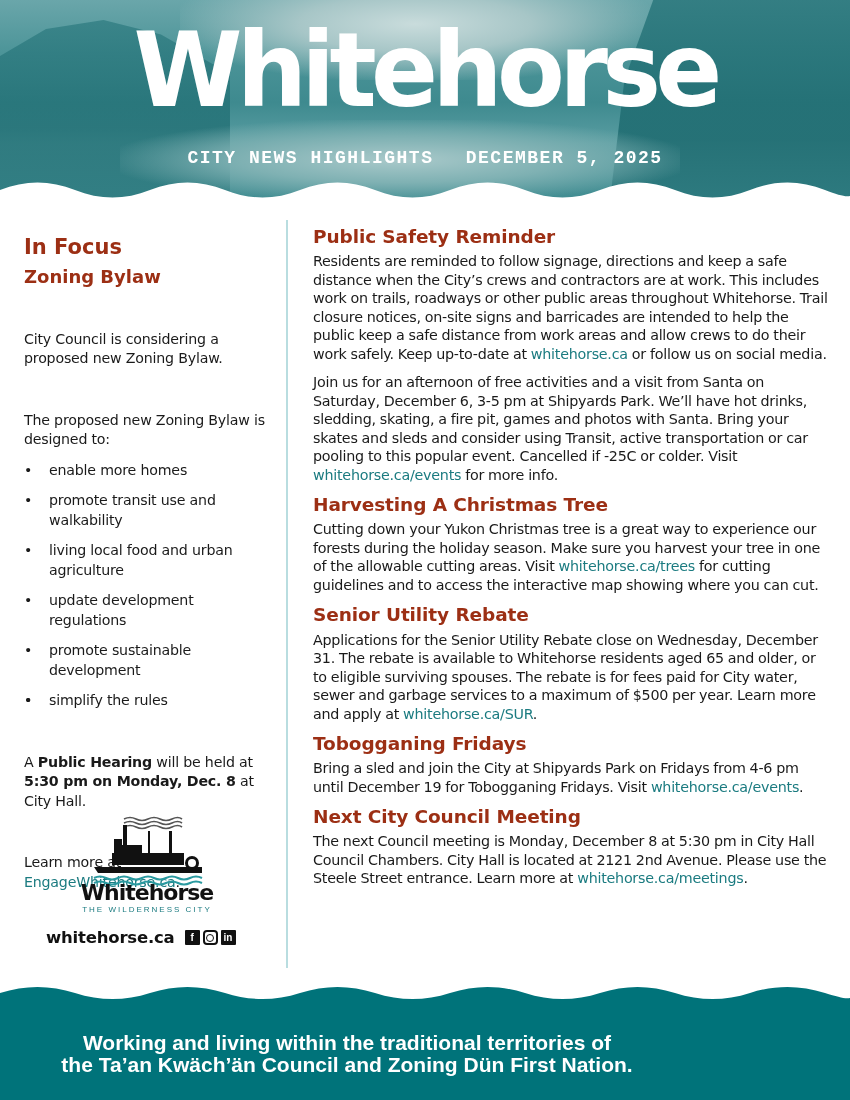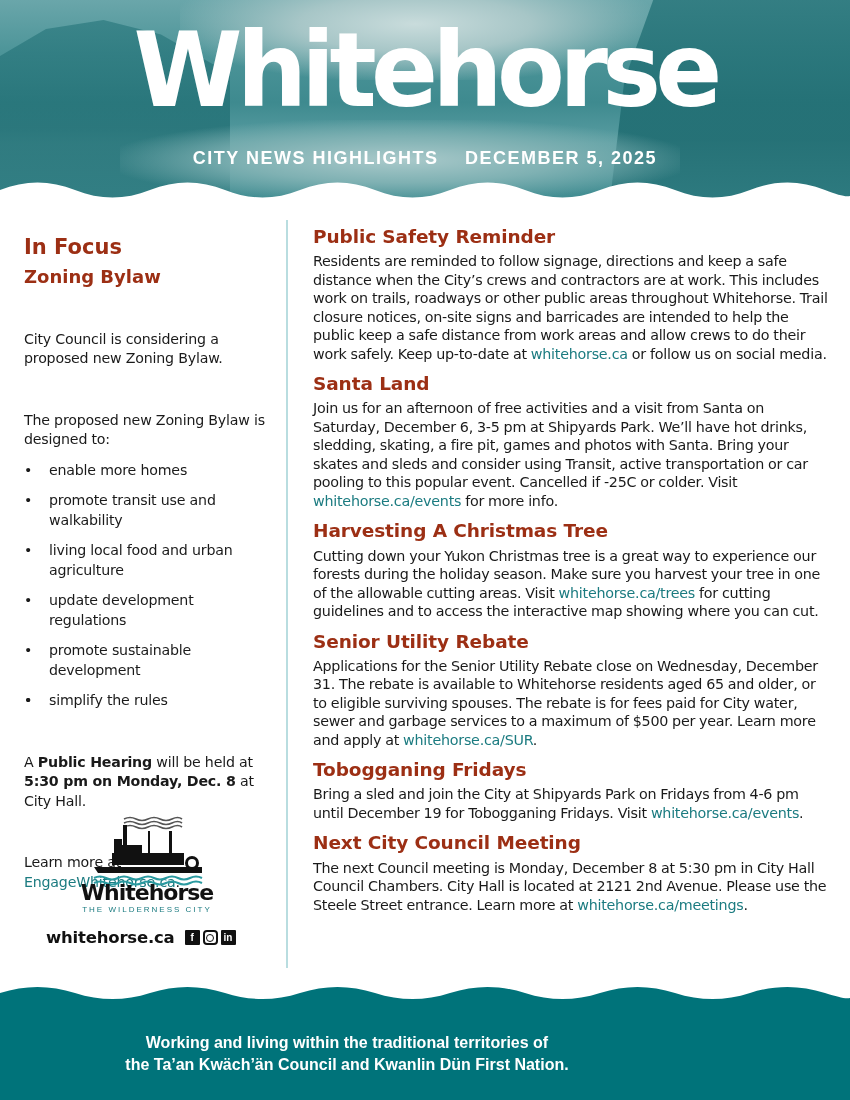--- a/index.html
+++ b/index.html
@@ -17,21 +17,21 @@
   .header .trees-left { position: absolute; left: 0; top: 20px; width: 230px; height: 180px;
     background: linear-gradient(180deg, #2f7c81 0%, #1f6d72 60%, #2d7a7f 100%); opacity: .75;
     clip-path: polygon(0 20%, 20% 5%, 45% 0, 70% 8%, 100% 30%, 100% 100%, 0 100%); }
   .header .trees-right { position: absolute; right: 0; top: 0; width: 240px; height: 200px;
     background: linear-gradient(180deg, #2a777c 0%, #1d6a6f 70%, #2a777c 100%); opacity: .85;
     clip-path: polygon(18% 0, 100% 0, 100% 100%, 0 100%, 6% 40%); }
   .header .title { position: absolute; left: 0; width: 850px; top: 18px; text-align: center;
     font-family: "DejaVu Sans", sans-serif; font-weight: bold; font-size: 104px; letter-spacing: -6px;
     color: #ffffff; line-height: 1; transform: scaleX(0.95); }
   .header .subtitle { position: absolute; left: 0; width: 850px; top: 148px; text-align: center;
-    font-family: Liberation Sans, sans-serif; font-weight: bold; font-size: 18px; letter-spacing: 1.5px;
+    font-family: Liberation Mono, monospace; font-weight: bold; font-size: 18px; letter-spacing: 1.5px;
     color: #ffffff; }
   .header .subtitle span { margin: 0 10px; }
   .wave-top { position: absolute; left: 0; top: 180px; width: 850px; height: 35px; }
 
   
   .left { position: absolute; left: 24px; top: 235px; width: 245px; }
   .left h1 { color: #9c2f14; font-size: 21px; font-weight: bold; line-height: 1.2; margin-bottom: 6px; }
   .left h2 { color: #9c2f14; font-size: 18px; font-weight: bold; line-height: 1.2; margin-bottom: 22px; }
   .left p { font-size: 14.2px; line-height: 19.5px; margin-bottom: 11px; letter-spacing: -0.2px; margin-top: 42px; }
   .left ul { list-style: none; margin-bottom: 10px; }
@@ -52,21 +52,21 @@
   
   .right { position: absolute; left: 313px; top: 226px; width: 520px; }
   .article { margin-bottom: 10px; }
   .article h3 { color: #9c2f14; font-size: 18.5px; font-weight: bold; line-height: 1.2; margin-bottom: 4px; letter-spacing: -0.1px; }
   .article p { font-size: 14.3px; line-height: 18.5px; letter-spacing: -0.25px; word-spacing: -0.3px; }
 
   
   .footer { position: absolute; left: 0; top: 985px; width: 850px; height: 115px; }
   .footer svg { position: absolute; left: 0; top: 0; }
   .footer .ack { position: absolute; left: 0; top: 47px; width: 694px; text-align: center; color: #ffffff;
-    font-family: "Liberation Sans", sans-serif; font-weight: bold; font-size: 16px; line-height: 22px; }
+    font-family: "Liberation Sans", sans-serif; font-weight: bold; font-size: 21px; line-height: 22px; }
 </style>
 </head>
 <body>
 
 <header class="header">
   <div class="sky"></div>
   <div class="trees-left"></div>
   <div class="trees-right"></div>
   <div class="lake"></div>
   <div class="title">Whitehorse</div>
@@ -134,21 +134,20 @@
 </div>
 
 <div class="divider"></div>
 
 <main class="right">
   <section class="article">
     <h3>Public Safety Reminder</h3>
     <p><span>Residents are reminded to follow signage, directions and keep a safe distance when the City’s crews and contractors are at work. This includes work on trails, roadways or other public areas throughout Whitehorse. Trail closure notices, on-site signs and barricades are intended to help the public keep a safe distance from work areas and allow crews to do their work safely. Keep up-to-date at </span><a>whitehorse.ca</a><span> or follow us on social media.</span></p>
   </section>
   <section class="article">
-    <h3>Santa Land</h3>
     <p><span>Join us for an afternoon of free activities and a visit from Santa on Saturday, December 6, 3-5 pm at Shipyards Park. We’ll have hot drinks, sledding, skating, a fire pit, games and photos with Santa. Bring your skates and sleds and consider using Transit, active transportation or car pooling to this popular event. Cancelled if -25C or colder. Visit </span><a>whitehorse.ca/events</a><span> for more info.</span></p>
   </section>
   <section class="article">
     <h3>Harvesting A Christmas Tree</h3>
     <p><span>Cutting down your Yukon Christmas tree is a great way to experience our forests during the holiday season. Make sure you harvest your tree in one of the allowable cutting areas. Visit </span><a>whitehorse.ca/trees</a><span> for cutting guidelines and to access the interactive map showing where you can cut.</span></p>
   </section>
   <section class="article">
     <h3>Senior Utility Rebate</h3>
     <p><span>Applications for the Senior Utility Rebate close on Wednesday, December 31. The rebate is available to Whitehorse residents aged 65 and older, or to eligible surviving spouses. The rebate is for fees paid for City water, sewer and garbage services to a maximum of $500 per year. Learn more and apply at </span><a>whitehorse.ca/SUR</a><span>.</span></p>
   </section>
@@ -161,15 +160,15 @@
     <p><span>The next Council meeting is Monday, December 8 at 5:30 pm in City Hall Council Chambers. City Hall is located at 2121 2nd Avenue. Please use the Steele Street entrance. Learn more at </span><a>whitehorse.ca/meetings</a><span>.</span></p>
   </section>
 </main>
 
 <footer class="footer">
   <svg width="850" height="115" viewBox="0 0 850 115" preserveAspectRatio="none">
     <path d="M0,8 C25,0 50,0 75,8 C100,16 125,16 150,8 C175,0 200,0 225,8 C250,16 275,16 300,8 C325,0 350,0 375,8 C400,16 425,16 450,8 C475,0 500,0 525,8 C550,16 575,16 600,8 C625,0 650,0 675,8 C700,16 725,16 750,8 C775,0 800,0 825,8 C838,12 845,14 850,13 L850,115 L0,115 Z" fill="#00737a"></path>
   </svg>
   <div class="ack">
     <div>Working and living within the traditional territories of</div>
-    <div>the Ta’an Kwäch’än Council and Kwanlin Dün First Nation.</div>
+    <div>the Ta’an Kwäch’än Council and Zoning Dün First Nation.</div>
   </div>
 </footer>
 
 </body></html>

